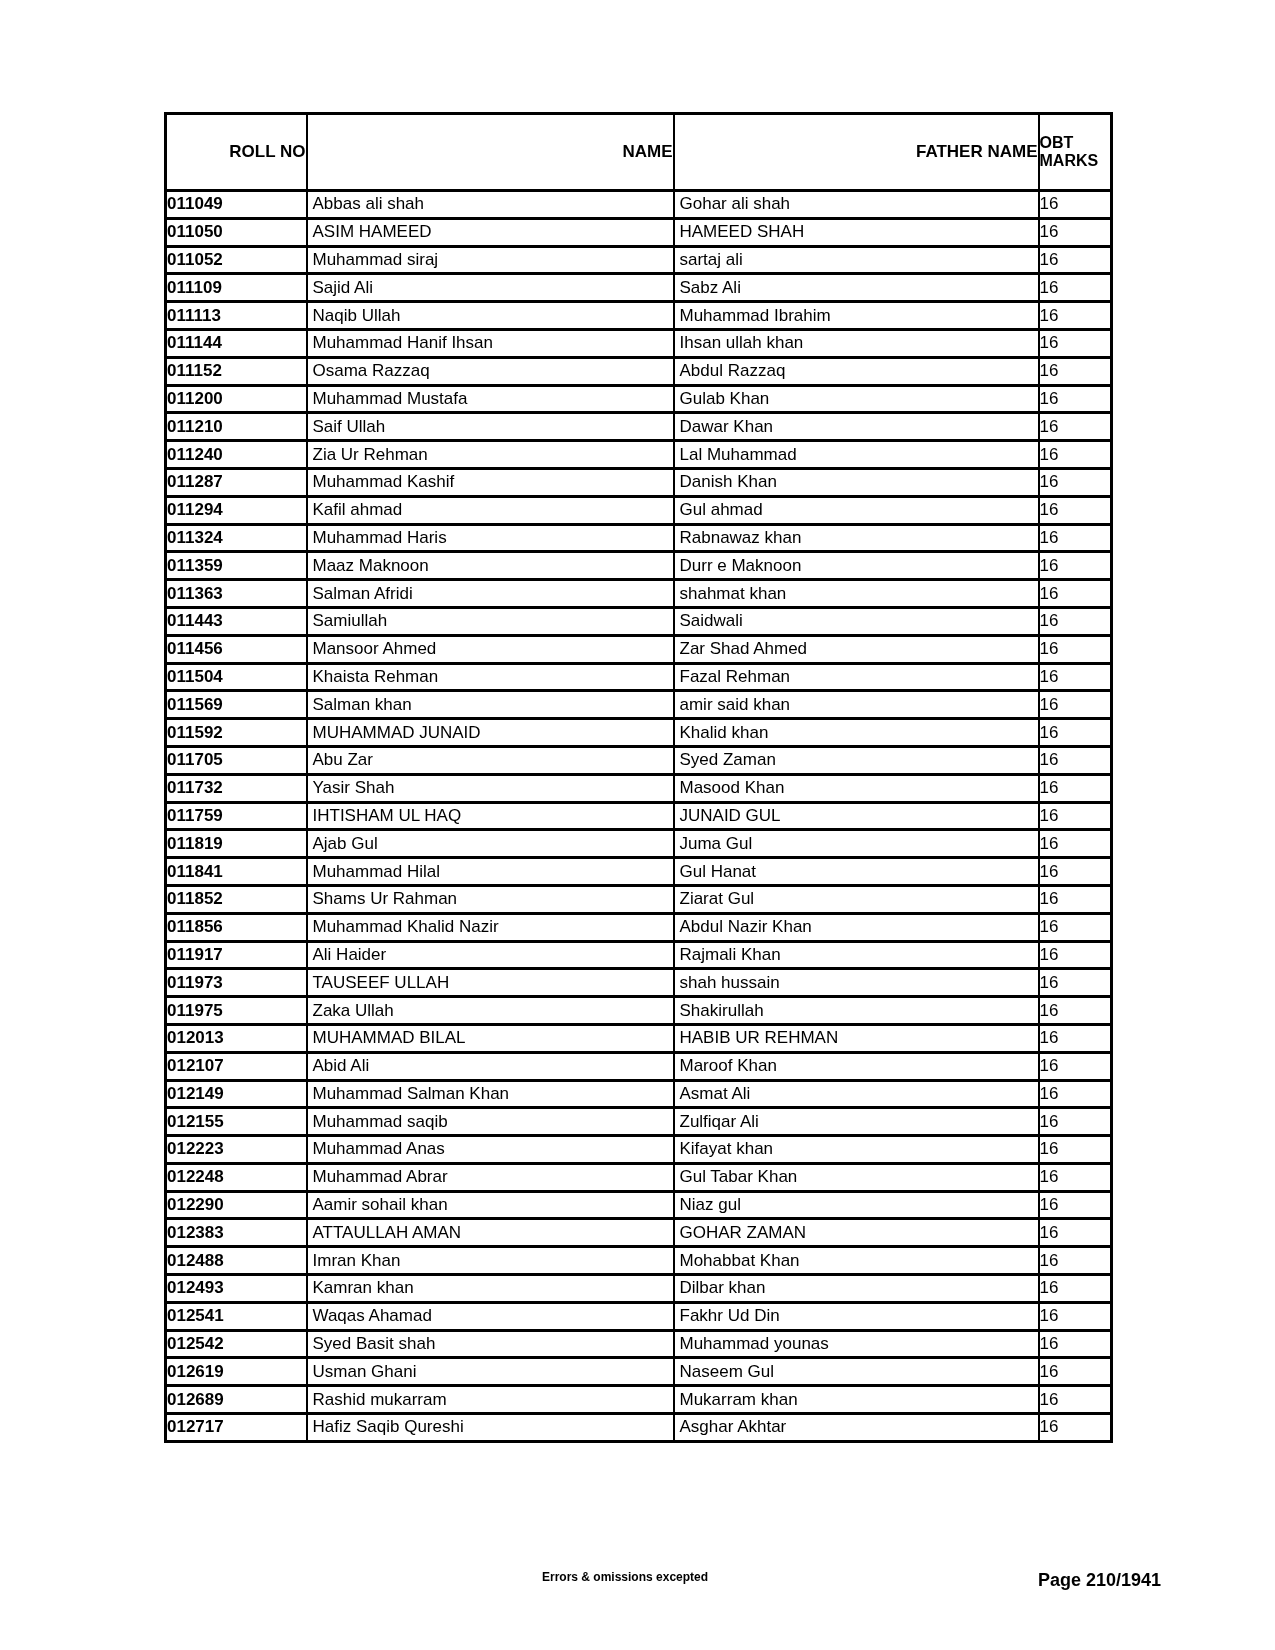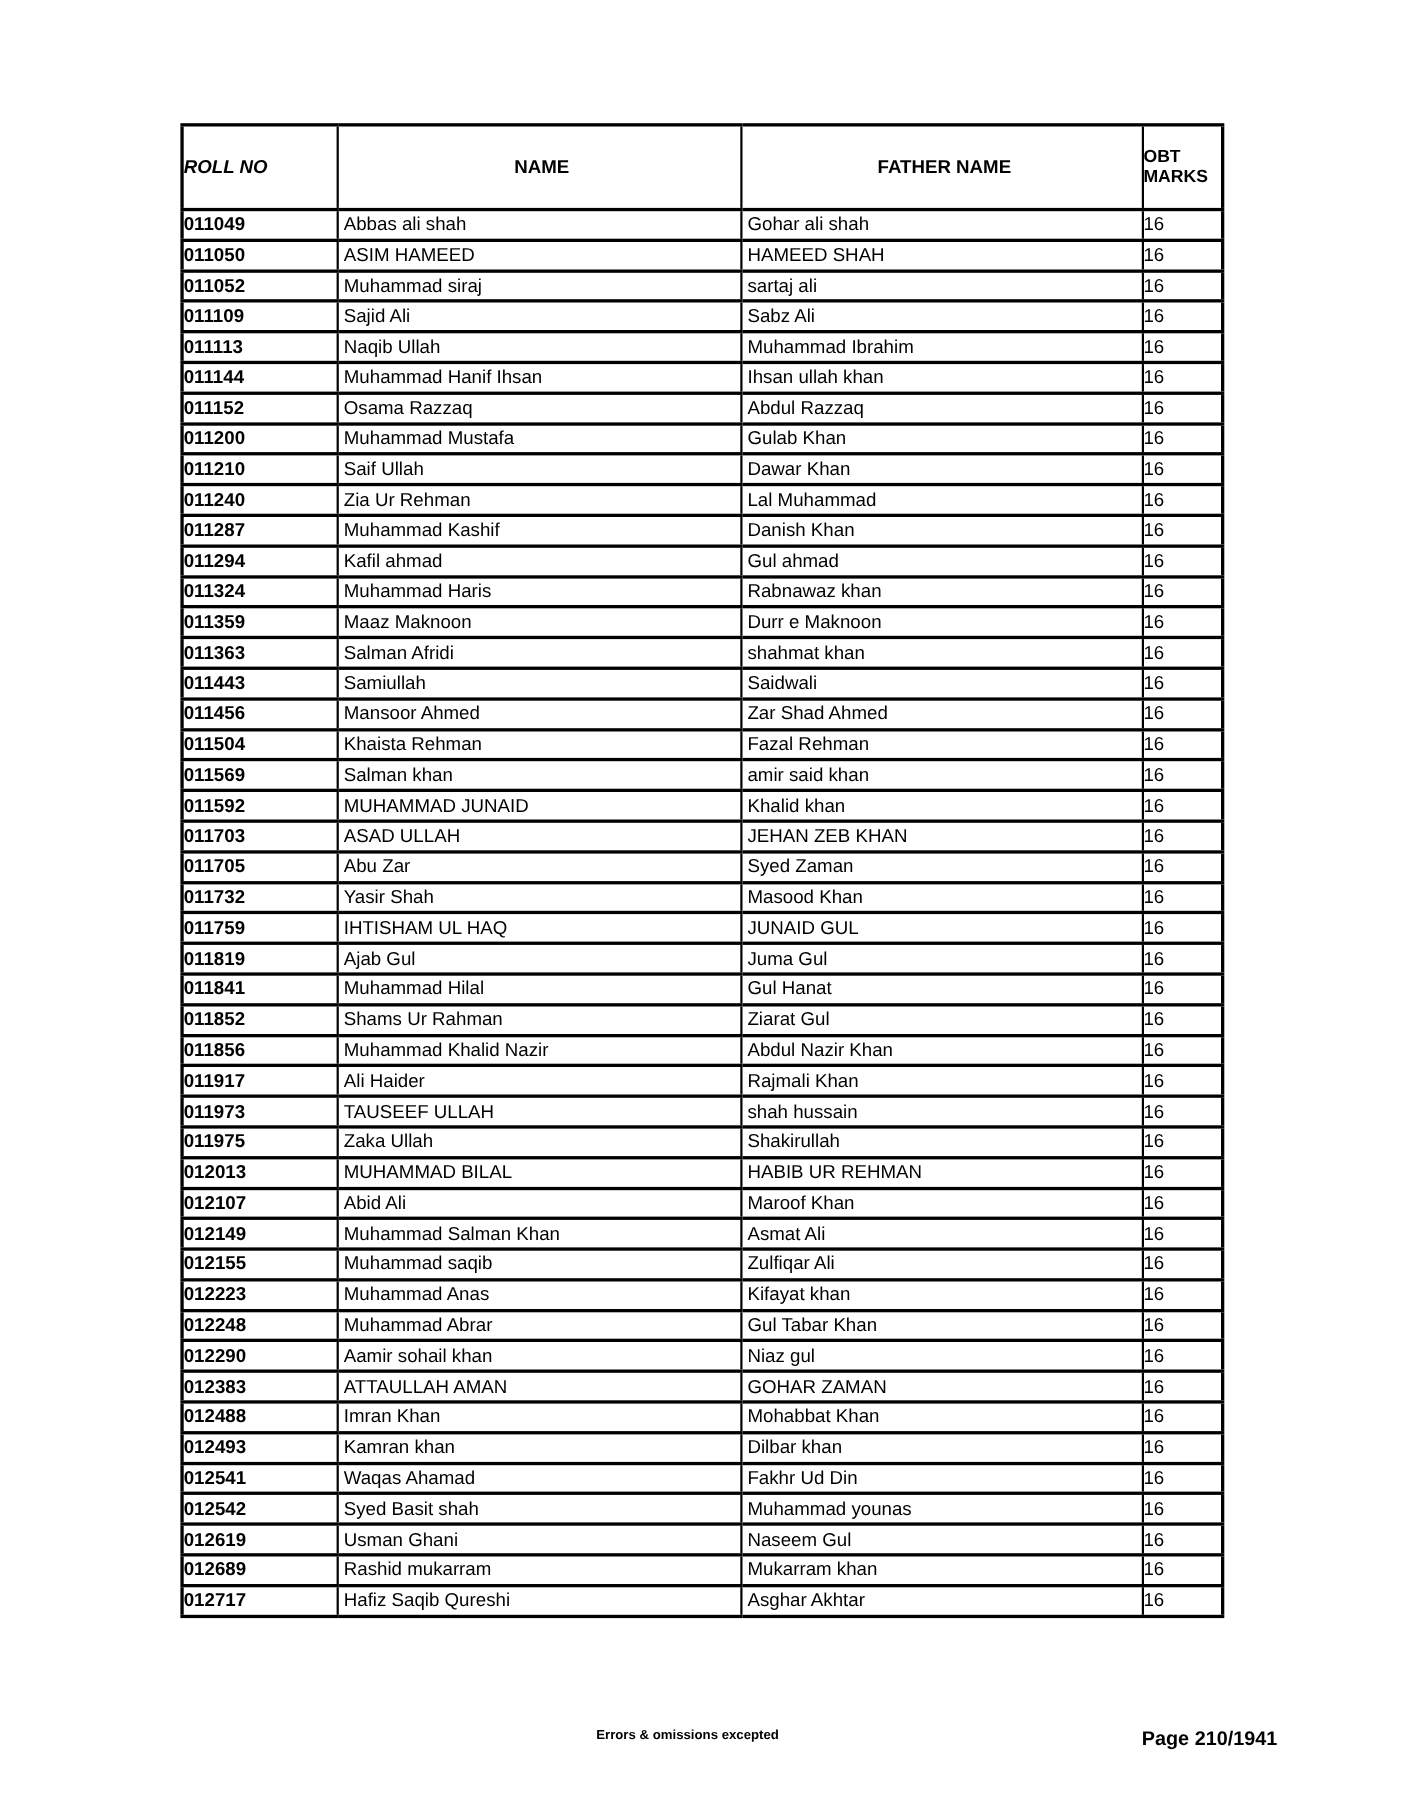--- a/index.html
+++ b/index.html
@@ -29,22 +29,22 @@
     vertical-align:middle;
   }
   .results-table { border:3px solid #000; }
   .results-table thead tr { height:77px; }
   .results-table tbody tr { height:27.8px; }
   .results-table th {
     font-size:17px;
     font-weight:bold;
     line-height:1.15;
   }
-  th.c0 { text-align:left;font-style:italic; }
-  th.c1, th.c2 { text-align:center; padding-left:5px; }
+  th.c0 { text-align:right; }
+  th.c1, th.c2 { text-align:right; padding-left:5px; }
   th.c3 { text-align:left; white-space:normal; font-size:16px; }
   td { font-size:17px; }
   td.c0 { font-weight:bold; }
   td.c1, td.c2 { text-align:left; padding-left:5px; }
   td.c3 { text-align:left;margin-left:40px; }
   .footer-note {
     position:absolute;
     top:1570px; left:542px;
     font-size:12px;
     font-weight:bold;
@@ -189,26 +189,20 @@
         <td class="c2">amir said khan</td>
         <td class="c3">16</td>
       </tr>
       <tr>
         <td class="c0">011592</td>
         <td class="c1">MUHAMMAD JUNAID</td>
         <td class="c2">Khalid khan</td>
         <td class="c3">16</td>
       </tr>
       <tr>
-        <td class="c0">011703</td>
-        <td class="c1">ASAD ULLAH</td>
-        <td class="c2">JEHAN ZEB KHAN</td>
-        <td class="c3">16</td>
-      </tr>
-      <tr>
         <td class="c0">011705</td>
         <td class="c1">Abu Zar</td>
         <td class="c2">Syed Zaman</td>
         <td class="c3">16</td>
       </tr>
       <tr>
         <td class="c0">011732</td>
         <td class="c1">Yasir Shah</td>
         <td class="c2">Masood Khan</td>
         <td class="c3">16</td>

